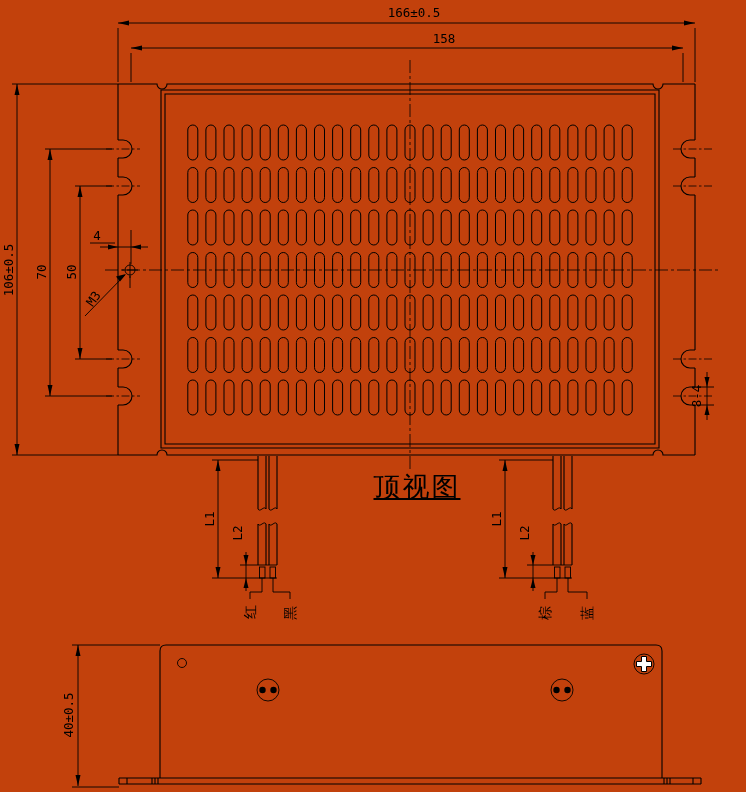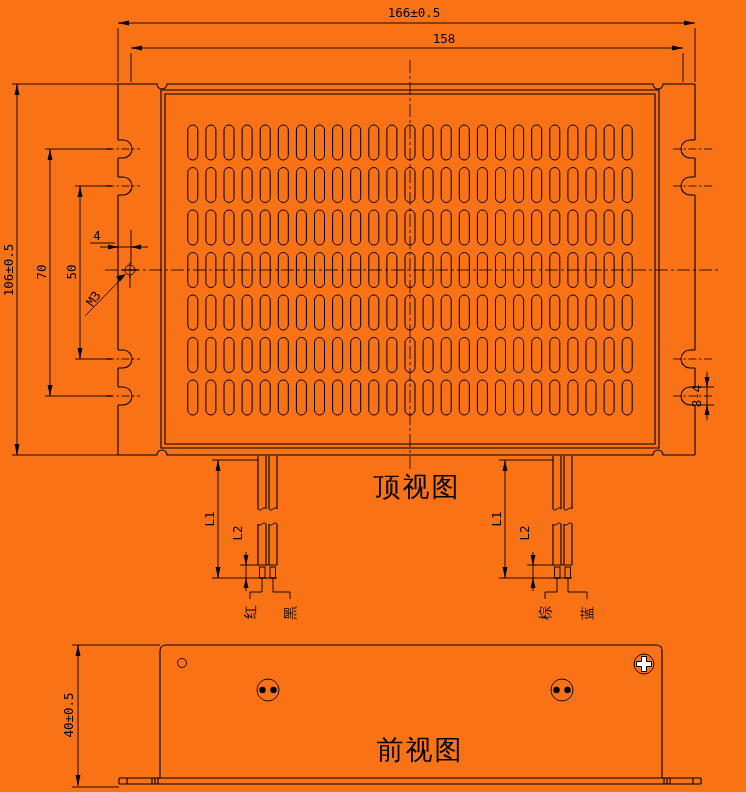--- a/index.html
+++ b/index.html
@@ -1,17 +1,17 @@
 <!DOCTYPE html>
 <html><head>
 <meta charset="utf-8">
 <style>
   html,body{margin:0;padding:0;background:#fff;}
   .canvas{
-    position:relative;width:746px;height:792px;background:#f97316;overflow:hidden;
+    position:relative;width:746px;height:792px;background:#c2410c;overflow:hidden;
     font-family:"DejaVu Sans", sans-serif;color:#111;
   }
   svg{position:absolute;left:0;top:0;}
   .outline{fill:none;stroke:#000;stroke-width:1.1;}
   .thin{fill:none;stroke:#000;stroke-width:0.9;}
   .dim{fill:none;stroke:#000;stroke-width:0.9;}
   .cl{fill:none;stroke:#000;stroke-width:0.8;stroke-dasharray:13 3 3 3;}
   .clshort{fill:none;stroke:#000;stroke-width:0.8;stroke-dasharray:8 2.5 2.5 2.5;}
   .arrow{fill:#000;stroke:none;}
   #vents rect{fill:none;stroke:#000;stroke-width:1;}
@@ -19,21 +19,21 @@
     position:absolute;transform:translate(-50%,-50%);
     font-family:"DejaVu Sans Mono", monospace;font-size:12.5px;line-height:1;
     white-space:nowrap;color:#000;
   }
   .rot{transform:translate(-50%,-50%) rotate(-90deg);}
   .rot55{transform:translate(-50%,-50%) rotate(-55deg);}
   .cjk{font-family:"DejaVu Sans", sans-serif;font-size:14px;}
   .title{
     position:absolute;transform:translate(-50%,-50%);
     font-family:"DejaVu Sans", sans-serif;font-size:27px;letter-spacing:2px;
-    color:#000;white-space:nowrap;
+    color:#000;white-space:nowrap;text-decoration:underline;
   }
 </style>
 </head>
 <body>
 
 <div class="canvas">
 
   <svg width="746" height="792" viewBox="0 0 746 792">
 
     <g>
@@ -383,17 +383,16 @@
   <div class="lbl rot" style="left:238px;top:533px;">L2</div>
   <div class="lbl rot" style="left:497px;top:519px;">L1</div>
   <div class="lbl rot" style="left:525px;top:533px;">L2</div>
 
   <div class="lbl rot cjk" style="left:250px;top:612px;">红</div>
   <div class="lbl rot cjk" style="left:290px;top:613px;">黑</div>
   <div class="lbl rot cjk" style="left:545px;top:613px;">棕</div>
   <div class="lbl rot cjk" style="left:587px;top:613px;">蓝</div>
 
   <div class="title" style="left:417px;top:487px;">顶视图</div>
-  <div class="title" style="left:420px;top:750px;">前视图</div>
 
   <div class="lbl rot" style="left:69px;top:715px;">40±0.5</div>
 
 </div>
 
 </body></html>

